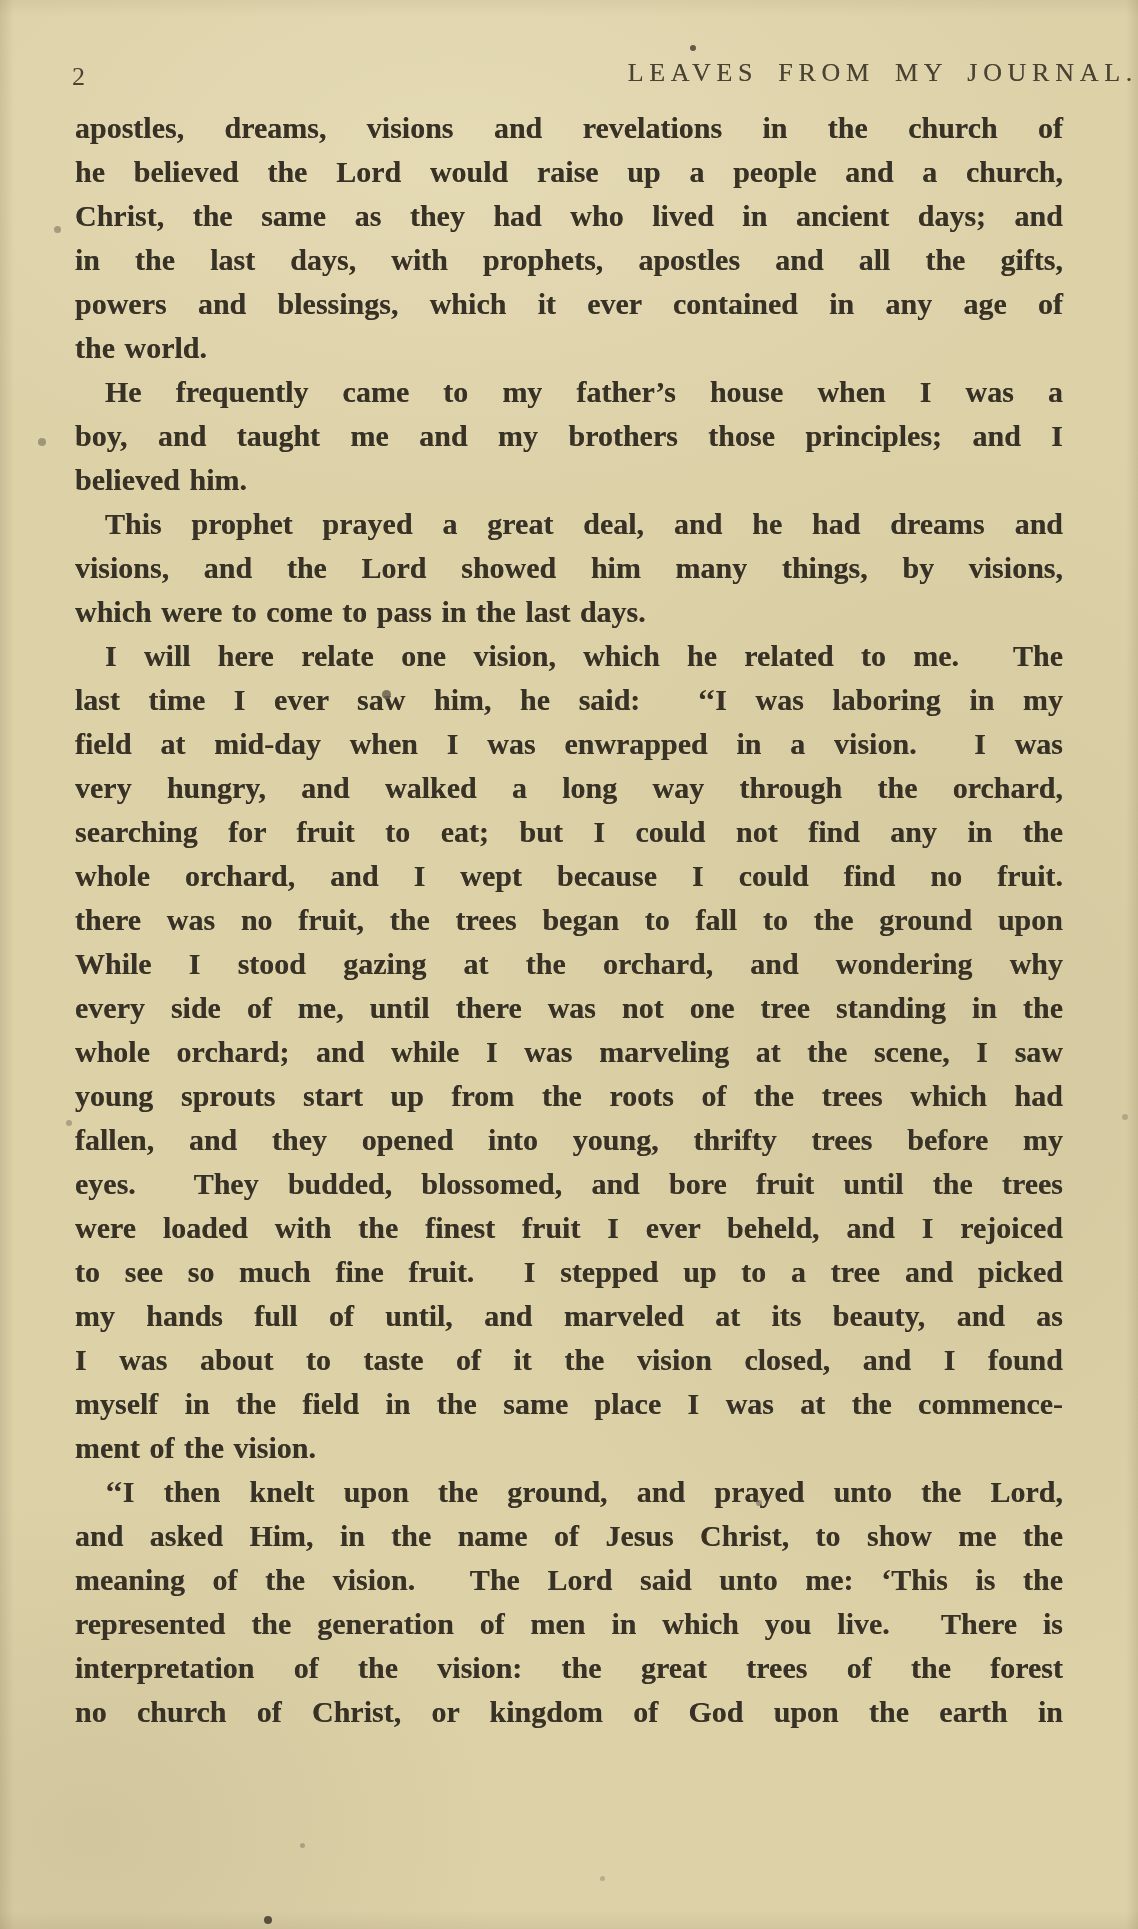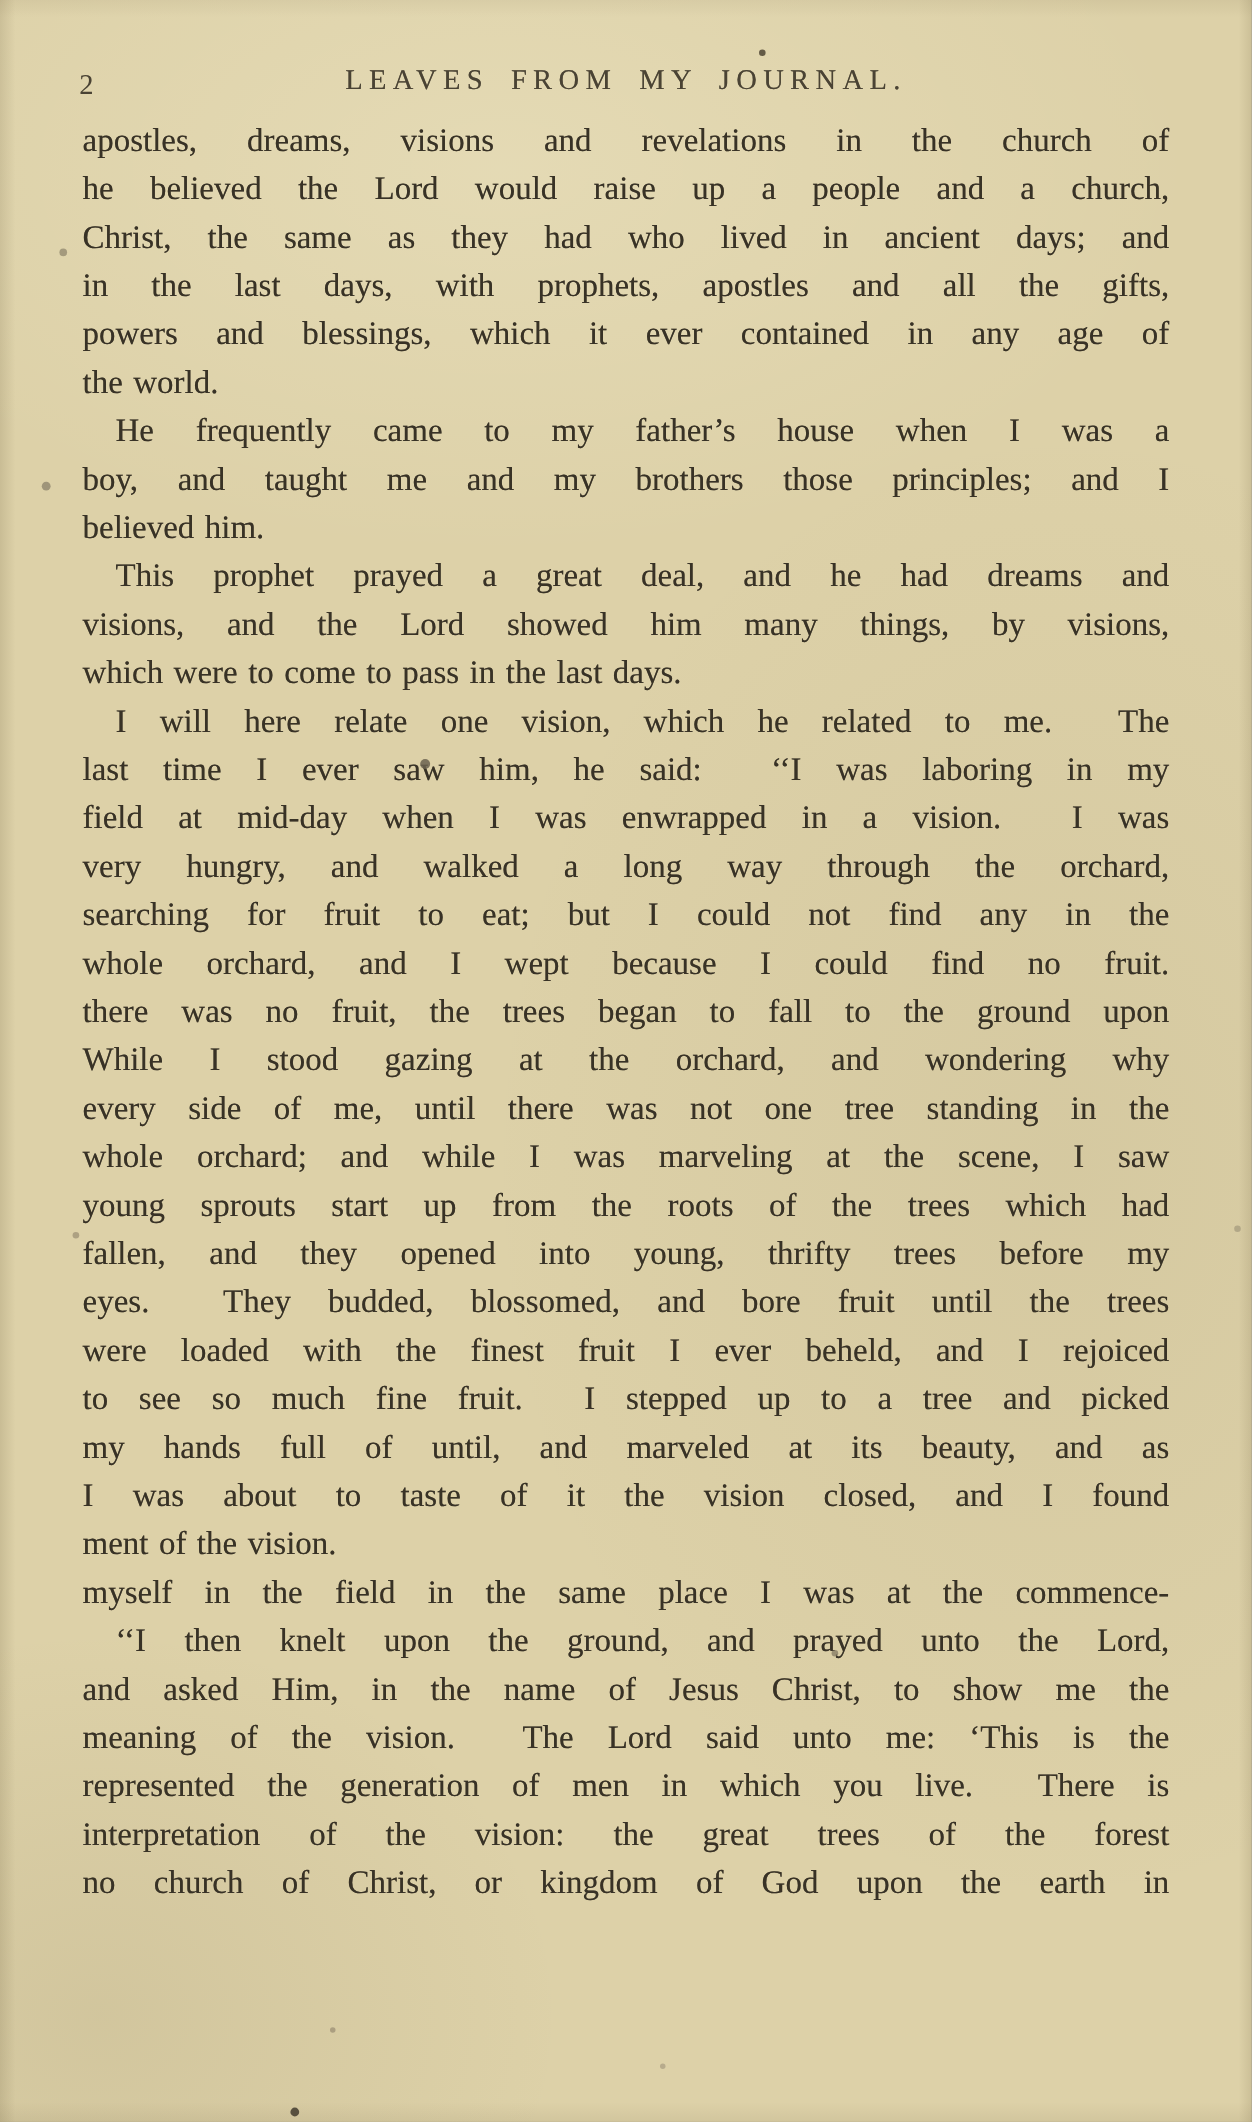--- a/index.html
+++ b/index.html
@@ -34,41 +34,42 @@
   }
   #page-number{
     position:absolute;
     left:72px;top:4px;
     font-size:26px;
     color:var(--ink-soft);
   }
   #running-header{
     position:absolute;
     left:0;top:0;width:100%;
-    text-align:center;
+    text-align:right;
     font-size:26px;
     letter-spacing:.22em;
     word-spacing:.30em;
     color:var(--ink-soft);
     text-shadow:0 0 .6px rgba(60,52,38,.55);
   }
   #page-body-text{
     position:absolute;
     left:75px;top:106px;
     width:988px;
   }
   .line{
     font-size:30px;
     line-height:44px;
     height:44px;
     white-space:normal;
     word-spacing:2px;
     text-align:left;
     color:var(--ink);
     text-shadow:0 0 .5px rgba(56,50,38,.6);
+    font-weight:bold;
   }
   .line.just{
     text-align:justify;
     text-align-last:justify;
   }
   .line.indent{
     text-indent:30px;
   }
   .speck{
     position:absolute;
@@ -106,22 +107,22 @@
       <div class="line just">While I stood gazing at the orchard, and wondering why</div>
       <div class="line just">every side of me, until there was not one tree standing in the</div>
       <div class="line just">whole orchard; and while I was marveling at the scene, I saw</div>
       <div class="line just">young sprouts start up from the roots of the trees which had</div>
       <div class="line just">fallen, and they opened into young, thrifty trees before my</div>
       <div class="line just">eyes.&nbsp; They budded, blossomed, and bore fruit until the trees</div>
       <div class="line just">were loaded with the finest fruit I ever beheld, and I rejoiced</div>
       <div class="line just">to see so much fine fruit.&nbsp; I stepped up to a tree and picked</div>
       <div class="line just">my hands full of until, and marveled at its beauty, and as</div>
       <div class="line just">I was about to taste of it the vision closed, and I found</div>
+      <div class="line just">myself in the field in the same place I was at the commence-</div>
       <div class="line">ment of the vision.</div>
-      <div class="line just">myself in the field in the same place I was at the commence-</div>
       <div class="line indent just">‘‘I then knelt upon the ground, and prayed unto the Lord,</div>
       <div class="line just">and asked Him, in the name of Jesus Christ, to show me the</div>
       <div class="line just">meaning of the vision.&nbsp; The Lord said unto me: ‘This is the</div>
       <div class="line just">represented the generation of men in which you live.&nbsp; There is</div>
       <div class="line just">interpretation of the vision: the great trees of the forest</div>
       <div class="line just">no church of Christ, or kingdom of God upon the earth in</div>
     </div>
 <div class="speck" style="left: 690px; top: 45px; width: 6px; height: 6px; background: rgb(86, 78, 59); opacity: 0.9;"></div>
     <div class="speck" style="left: 54px; top: 226px; width: 7px; height: 7px; background: rgb(138, 129, 106); opacity: 0.7;"></div>
     <div class="speck" style="left: 38px; top: 438px; width: 8px; height: 8px; background: rgb(133, 124, 102); opacity: 0.7;"></div>

